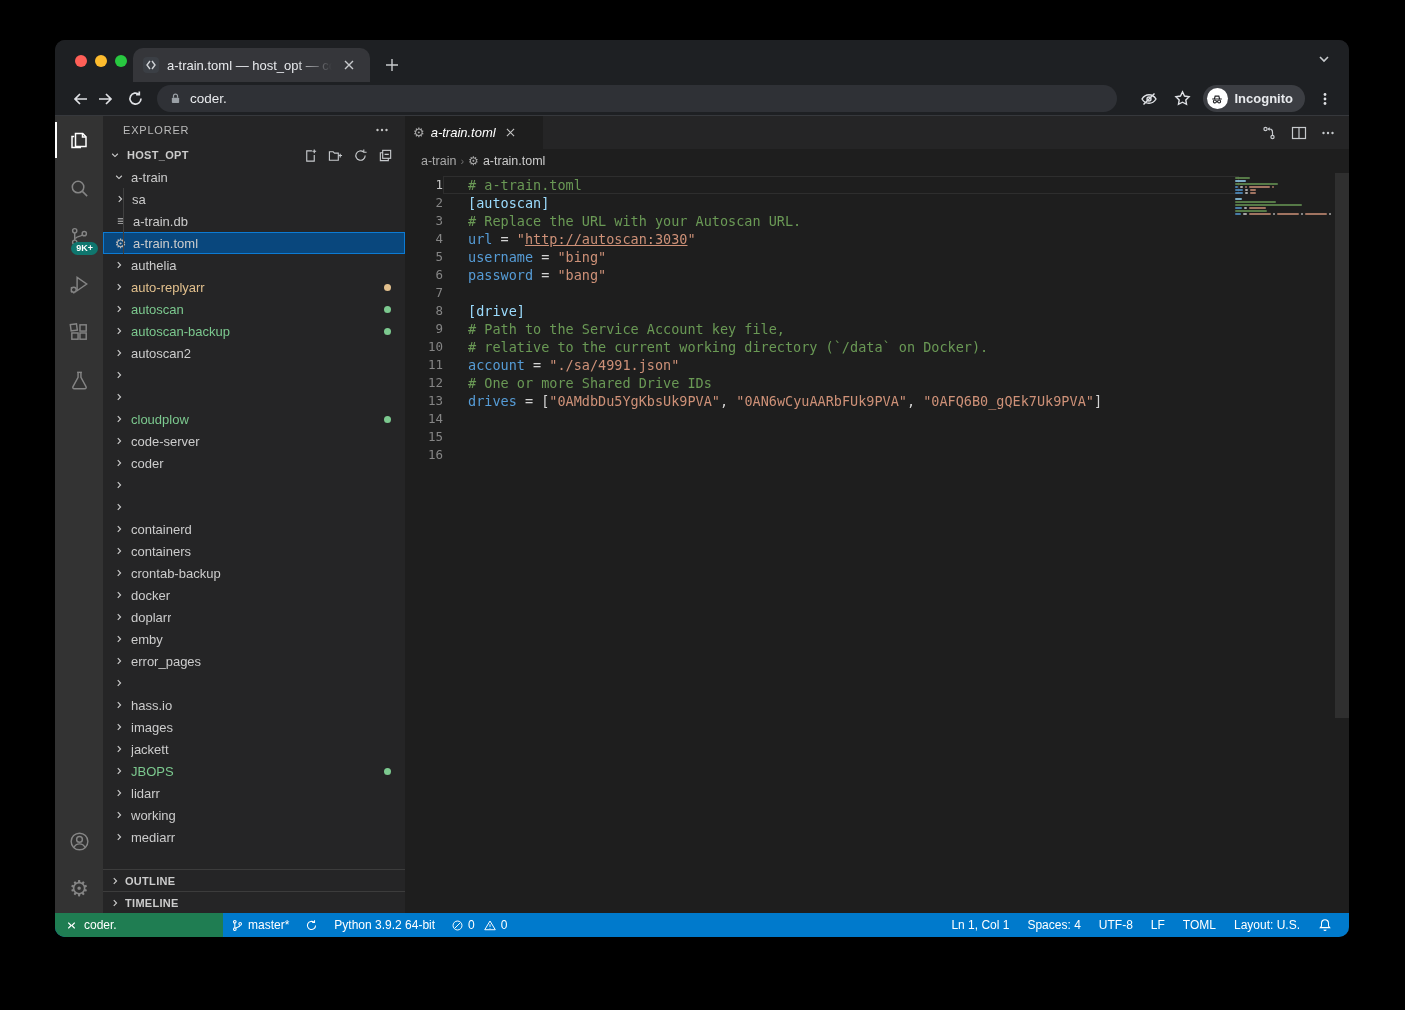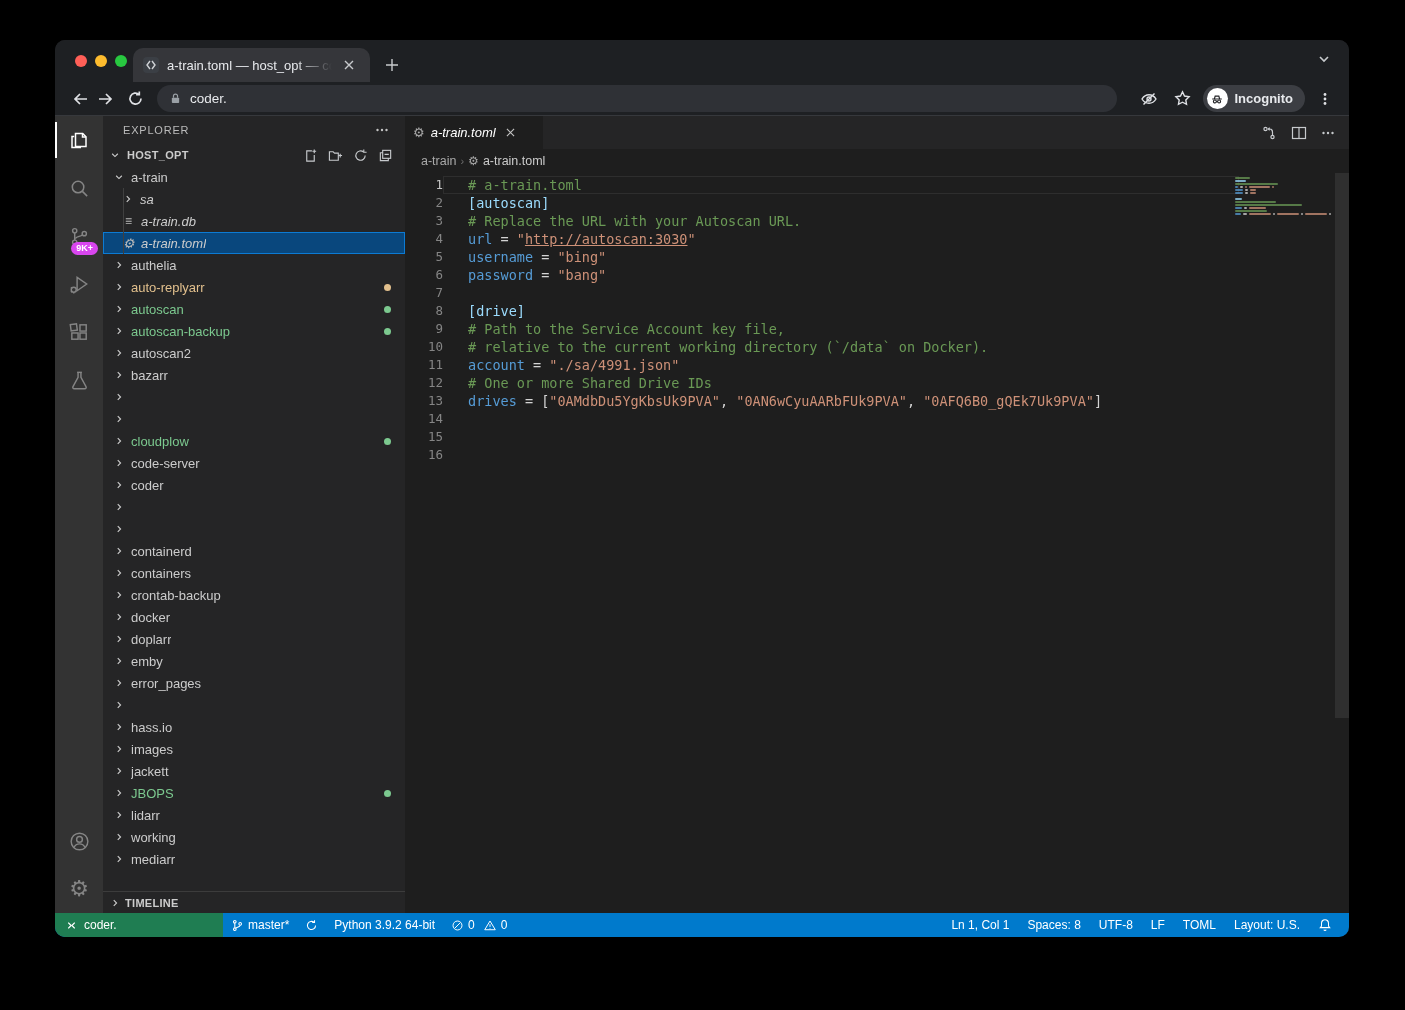--- a/index.html
+++ b/index.html
@@ -45,39 +45,39 @@
 
   
   .vscode { display:flex; height:797px; background:#1e1e1e; }
 
   
   .activitybar { width:48px; background:#333333; display:flex; flex-direction:column; flex:none; }
   .ab-item { position:relative; width:48px; height:48px; display:flex; align-items:center;
     justify-content:center; color:#858585; cursor:pointer; }
   .ab-item.active { color:#ffffff; }
   .ab-item.active::before { content:""; position:absolute; left:0; top:6px; bottom:6px; width:2px; background:#fff; }
-  .ab-badge { position:absolute; right:5px; bottom:5px; background:#d946ef; color:#fff; font-size:9px;
+  .ab-badge { position:absolute; right:5px; bottom:5px; background:#0f766e; color:#fff; font-size:9px;
     font-weight:700; border-radius:9px; padding:2px 5px; line-height:1; }
   .ab-spacer { flex:1; }
   .gearchar { font-size:22px; line-height:1; }
 
   
   .sidebar { width:302px; background:#252526; display:flex; flex-direction:column; flex:none; color:#cccccc; }
   .sb-header { height:28px; display:flex; align-items:center; padding:0 16px 0 20px; flex:none; }
   .sb-title { font-size:11px; letter-spacing:.8px; color:#bbbbbb; }
   .sb-more { margin-left:auto; color:#c5c5c5; }
   .tree { flex:1; overflow:hidden; position:relative; }
   .row { height:22px; display:flex; align-items:center; font-size:13px; cursor:pointer; position:relative; }
   .row.rootrow { font-weight:700; font-size:11px; letter-spacing:.3px; padding-left:4px; }
   .root-actions { margin-left:auto; display:flex; gap:10px; padding-right:12px; color:#c5c5c5; }
   .row.selected { background:#09477d; outline:1px solid #0c7bd4; outline-offset:-1px; }
   .chev { width:16px; height:16px; display:flex; align-items:center; justify-content:center;
     color:#cccccc; flex:none; }
   .chev.expanded svg { transform:rotate(90deg); }
-  .lvl1 { padding-left:8px; } .lvl2 { padding-left:17px;font-style:italic; }
+  .lvl1 { padding-left:8px; } .lvl2 { padding-left:9px; }
   .guide { position:absolute; left:20px; top:0; bottom:0; width:1px; background:#404040; }
   .fileicon { width:17px; display:flex; justify-content:center; color:#b9b9b9; font-size:12px; flex:none; }
   .tree-label { white-space:nowrap; overflow:hidden; margin-left:4px; }
   .dot { width:7px; height:7px; border-radius:50%; margin-left:auto; margin-right:14px; flex:none; }
   .sb-section { height:22px; display:flex; align-items:center; gap:2px; padding-left:4px;
     border-top:1px solid #3c3c3c; font-size:11px; font-weight:700; letter-spacing:.3px; flex:none; }
 
   
   .editor { flex:1; display:flex; flex-direction:column; min-width:0; background:#1e1e1e; }
   .tabbar { height:33px; background:#252526; display:flex; align-items:stretch; flex:none; }
@@ -411,28 +411,20 @@
                   </svg>
                 </span>
                 <span class="tree-label">autoscan2</span>
               </div>
               <div class="row lvl1">
                 <span class="chev">
                   <svg width="10" height="10" viewBox="0 0 16 16" fill="none" stroke="currentColor" stroke-width="1.8">
                     <path d="M6 3.5L10.5 8 6 12.5"></path>
                   </svg>
                 </span>
-                <span class="tree-label">bazarr</span>
-              </div>
-              <div class="row lvl1">
-                <span class="chev">
-                  <svg width="10" height="10" viewBox="0 0 16 16" fill="none" stroke="currentColor" stroke-width="1.8">
-                    <path d="M6 3.5L10.5 8 6 12.5"></path>
-                  </svg>
-                </span>
                 <span class="tree-label"></span>
               </div>
               <div class="row lvl1">
                 <span class="chev">
                   <svg width="10" height="10" viewBox="0 0 16 16" fill="none" stroke="currentColor" stroke-width="1.8">
                     <path d="M6 3.5L10.5 8 6 12.5"></path>
                   </svg>
                 </span>
                 <span class="tree-label"></span>
               </div>
@@ -594,20 +586,28 @@
                 <span class="chev">
                   <svg width="10" height="10" viewBox="0 0 16 16" fill="none" stroke="currentColor" stroke-width="1.8">
                     <path d="M6 3.5L10.5 8 6 12.5"></path>
                   </svg>
                 </span>
                 <span class="tree-label">mediarr</span>
               </div>
             </div>
         </div>
 
+        <div class="sb-section">
+          <span class="chev">
+            <svg width="10" height="10" viewBox="0 0 16 16" fill="none" stroke="currentColor" stroke-width="1.8">
+                <path d="M6 3.5L10.5 8 6 12.5"></path>
+              </svg>
+          </span>
+          <span>OUTLINE</span>
+        </div>
         <div class="sb-section">
           <span class="chev">
             <svg width="10" height="10" viewBox="0 0 16 16" fill="none" stroke="currentColor" stroke-width="1.8">
                 <path d="M6 3.5L10.5 8 6 12.5"></path>
               </svg>
           </span>
           <span>TIMELINE</span>
         </div>
       </div>
 
@@ -771,21 +771,21 @@
           </svg>
         <span>0</span>
         <svg width="14" height="13" viewBox="0 0 16 16" fill="none" stroke="currentColor" stroke-width="1.2" style="margin-left:4px;">
             <path d="M8 2.5L14.5 13.2h-13z"></path>
             <path d="M8 6.5v3.2M8 11.3v.7"></path>
           </svg>
         <span>0</span>
       </div>
       <div class="sb-right-group" id="sb-right">
           <div class="sbitem">Ln 1, Col 1</div>
-          <div class="sbitem">Spaces: 8</div>
+          <div class="sbitem">Spaces: 4</div>
           <div class="sbitem">UTF-8</div>
           <div class="sbitem">LF</div>
           <div class="sbitem">TOML</div>
           <div class="sbitem">Layout: U.S.</div>
           <div class="sbitem">
             <svg width="14" height="14" viewBox="0 0 16 16" fill="none" stroke="currentColor" stroke-width="1.2">
               <path d="M8 2a4 4 0 0 0-4 4v3.2L2.6 11h10.8L12 9.2V6a4 4 0 0 0-4-4z"></path>
               <path d="M6.7 13.2a1.35 1.35 0 0 0 2.6 0"></path>
             </svg>
           </div>

